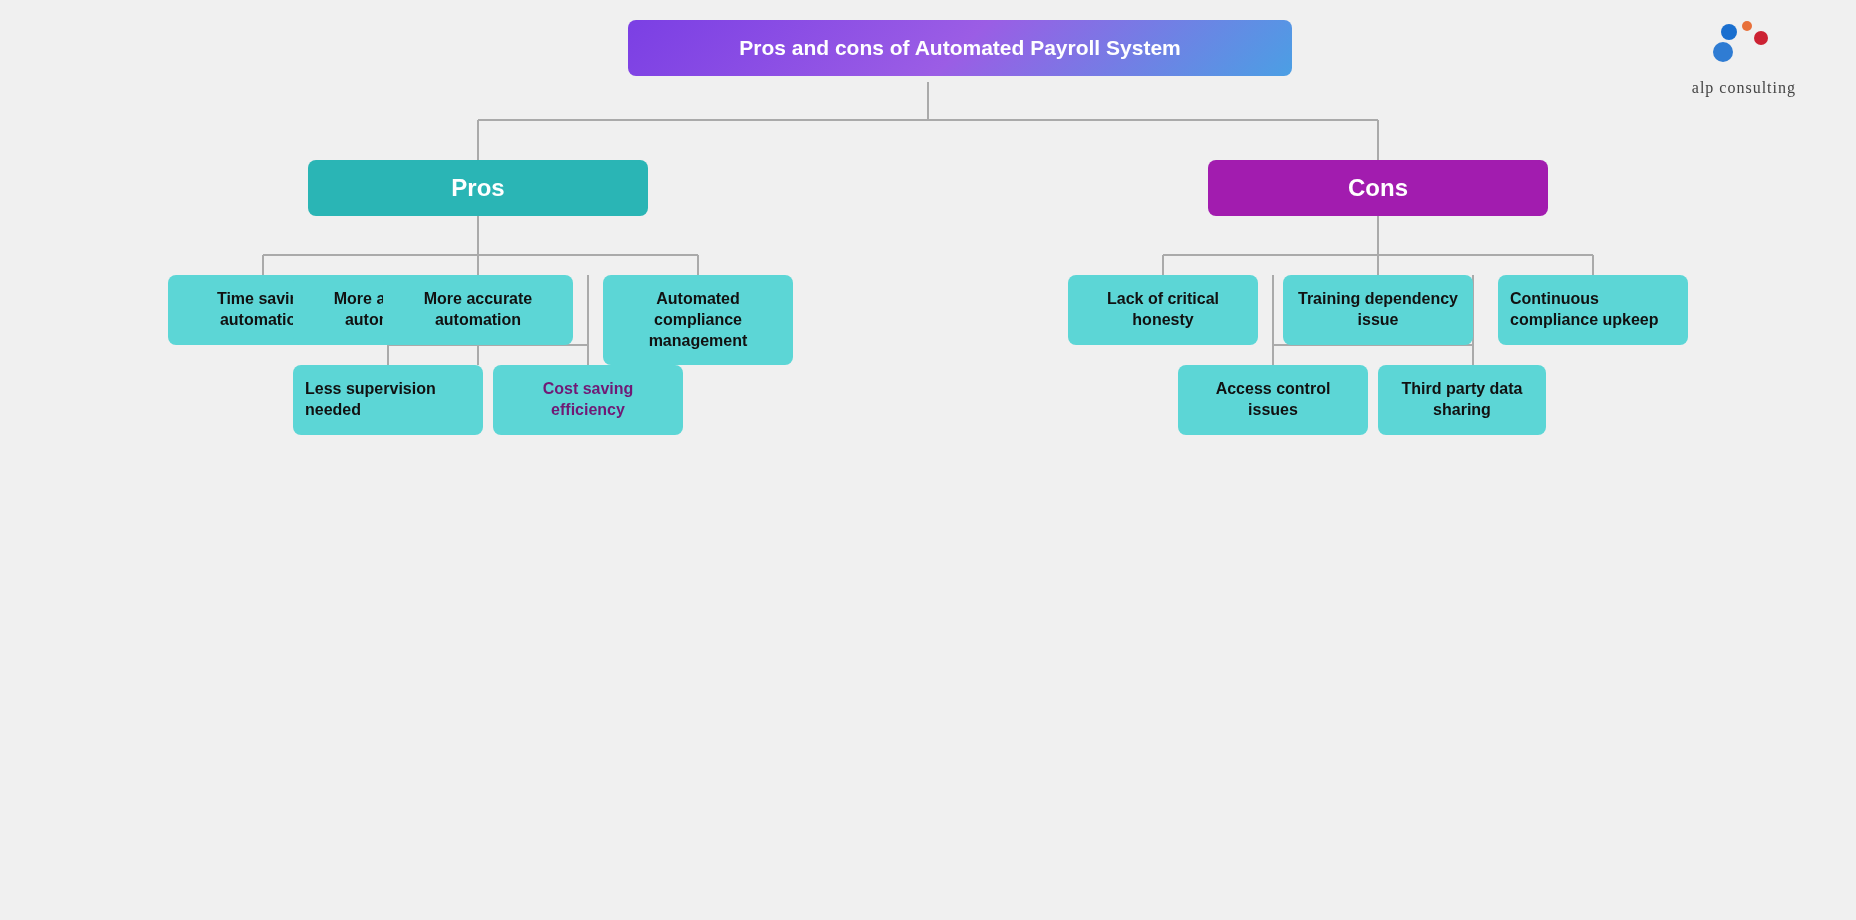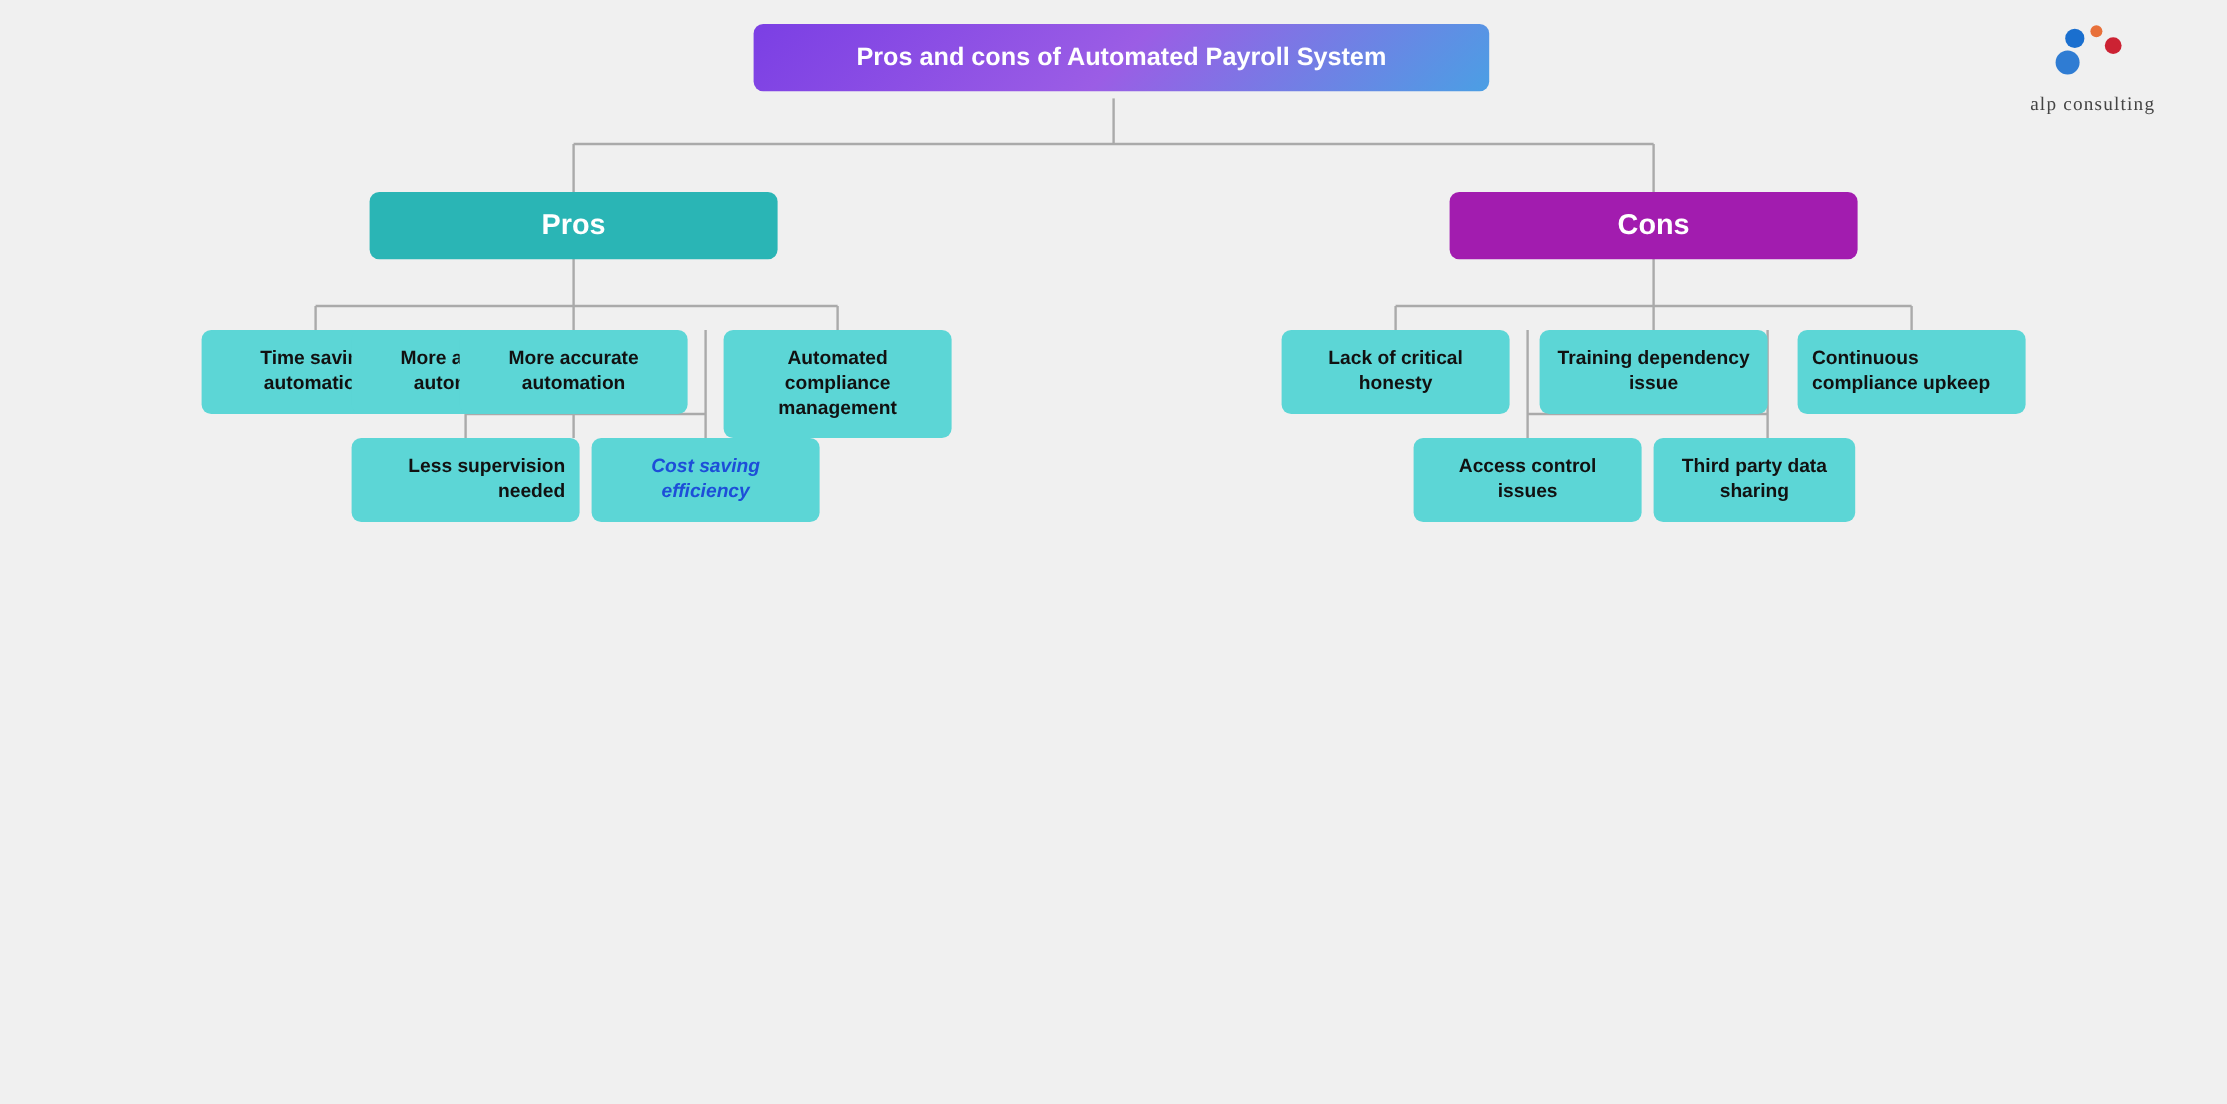--- a/index.html
+++ b/index.html
@@ -109,21 +109,21 @@
       <line x1="1300" y1="235" x2="1300" y2="255" stroke="#aaa" stroke-width="2"></line>
       <line x1="1515" y1="235" x2="1515" y2="255" stroke="#aaa" stroke-width="2"></line>
 
       <line x1="1195" y1="325" x2="1395" y2="325" stroke="#aaa" stroke-width="2"></line>
       <line x1="1195" y1="255" x2="1195" y2="325" stroke="#aaa" stroke-width="2"></line>
       <line x1="1395" y1="255" x2="1395" y2="325" stroke="#aaa" stroke-width="2"></line>
       <line x1="1195" y1="325" x2="1195" y2="345" stroke="#aaa" stroke-width="2"></line>
       <line x1="1395" y1="325" x2="1395" y2="345" stroke="#aaa" stroke-width="2"></line>
     </svg>
 
-    <div style="position:absolute; left:550px; top:0; width:613px;">
+    <div style="position:absolute; left:550px; top:0; width:664px;">
       <div style="background:linear-gradient(135deg,#7b3fe4,#9b5de5,#4b9fe4);border-radius:8px;padding:16px 20px;color:white;font-size:21px;font-weight:600;text-align:center;">Pros and cons of Automated Payroll System</div>
     </div>
 
     <div style="position:absolute; left:230px; top:140px; width:340px;">
       <div style="background:#2ab5b5;border-radius:8px;padding:14px 20px;color:white;font-size:24px;font-weight:700;text-align:center;">Pros</div>
     </div>
 
     <div style="position:absolute; left:1130px; top:140px; width:340px;">
       <div style="background:#a21caf;border-radius:8px;padding:14px 20px;color:white;font-size:24px;font-weight:700;text-align:center;">Cons</div>
     </div>
@@ -138,25 +138,25 @@
 
     <div style="position:absolute; left:305px; top:255px; width:190px;">
       <div style="background:#5cd6d6;border-radius:8px;padding:14px 12px;color:#111;font-size:16px;font-weight:700;text-align:center;line-height:1.3;">More accurate automation</div>
     </div>
 
     <div style="position:absolute; left:525px; top:255px; width:190px;">
       <div style="background:#5cd6d6;border-radius:8px;padding:14px 12px;color:#111;font-size:16px;font-weight:700;text-align:center;line-height:1.3;">Automated compliance management</div>
     </div>
 
     <div style="position:absolute; left:215px; top:345px; width:190px;">
-      <div style="background:#5cd6d6;border-radius:8px;padding:14px 12px;color:#111;font-size:16px;font-weight:700;text-align:right;line-height:1.3;">Less supervision needed</div>
+      <div style="background:#5cd6d6;border-radius:8px;padding:14px 12px;color:#111;font-size:16px;font-weight:700;text-align:left;line-height:1.3;">Less supervision needed</div>
     </div>
 
     <div style="position:absolute; left:415px; top:345px; width:190px;">
-      <div style="background:#5cd6d6;border-radius:8px;padding:14px 12px;color:#1d4ed8;font-size:16px;font-weight:700;text-align:center;line-height:1.3;font-style:italic;">Cost saving efficiency</div>
+      <div style="background:#5cd6d6;border-radius:8px;padding:14px 12px;color:#701a75;font-size:16px;font-weight:700;text-align:center;line-height:1.3;">Cost saving efficiency</div>
     </div>
 
     <div style="position:absolute; left:990px; top:255px; width:190px;">
       <div style="background:#5cd6d6;border-radius:8px;padding:14px 12px;color:#111;font-size:16px;font-weight:700;text-align:center;line-height:1.3;">Lack of critical honesty</div>
     </div>
 
     <div style="position:absolute; left:1205px; top:255px; width:190px;">
       <div style="background:#5cd6d6;border-radius:8px;padding:14px 12px;color:#111;font-size:16px;font-weight:700;text-align:center;line-height:1.3;">Training dependency issue</div>
     </div>
 

